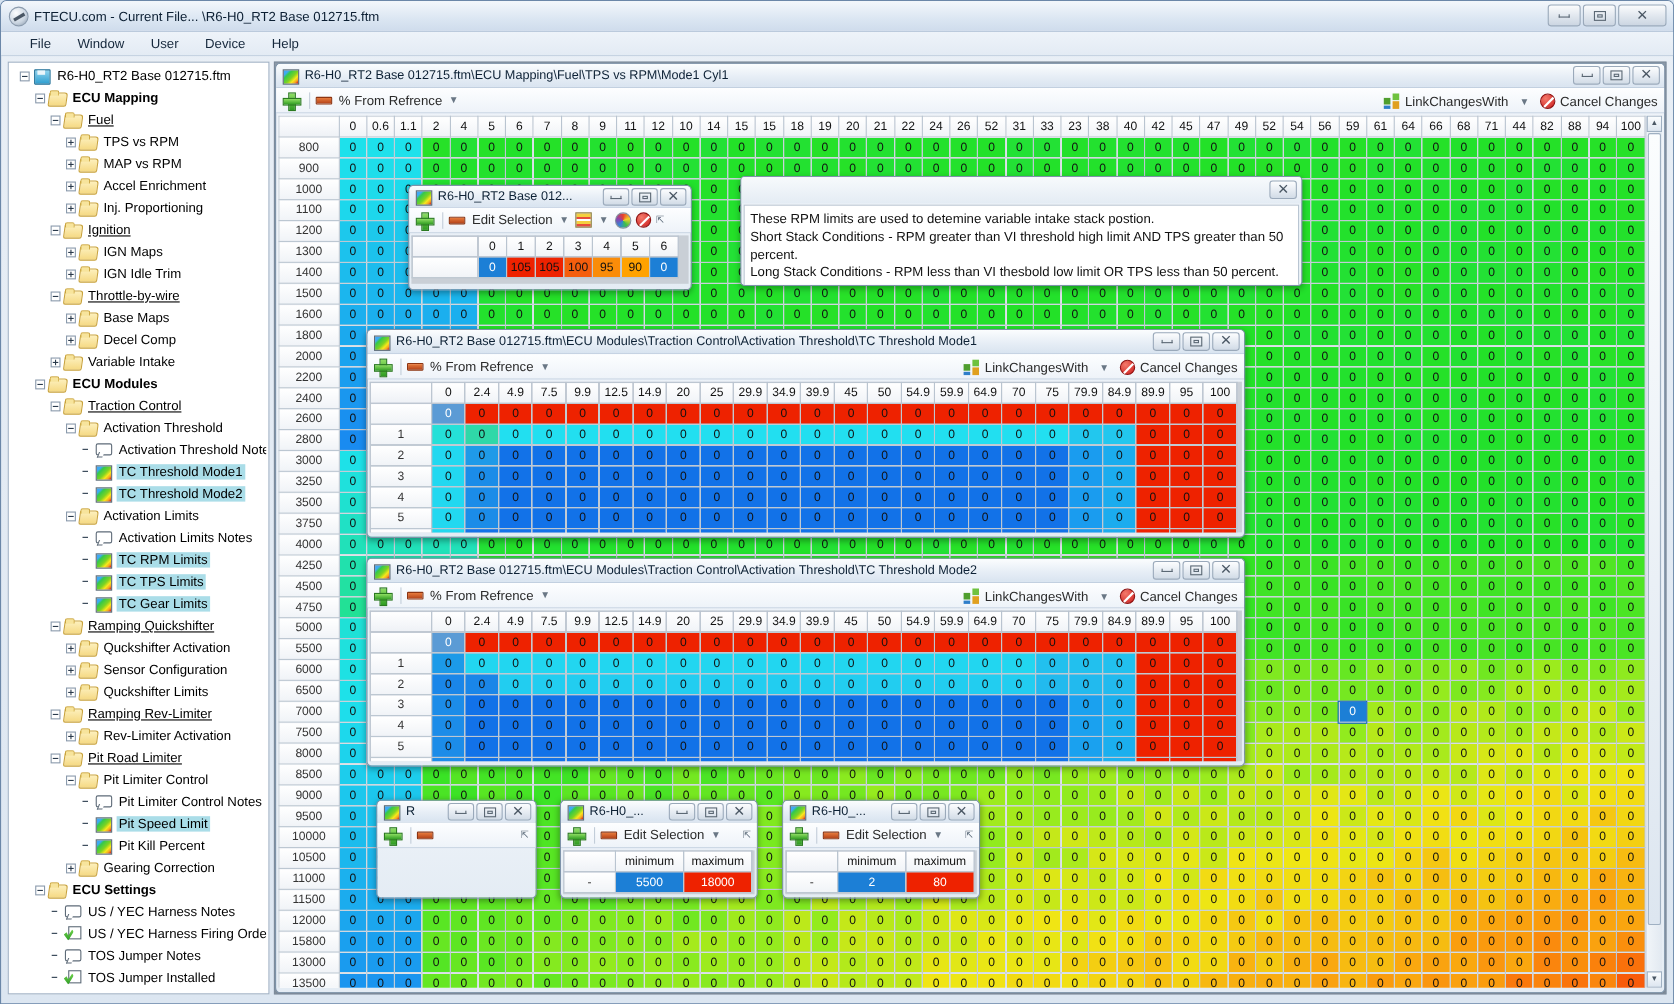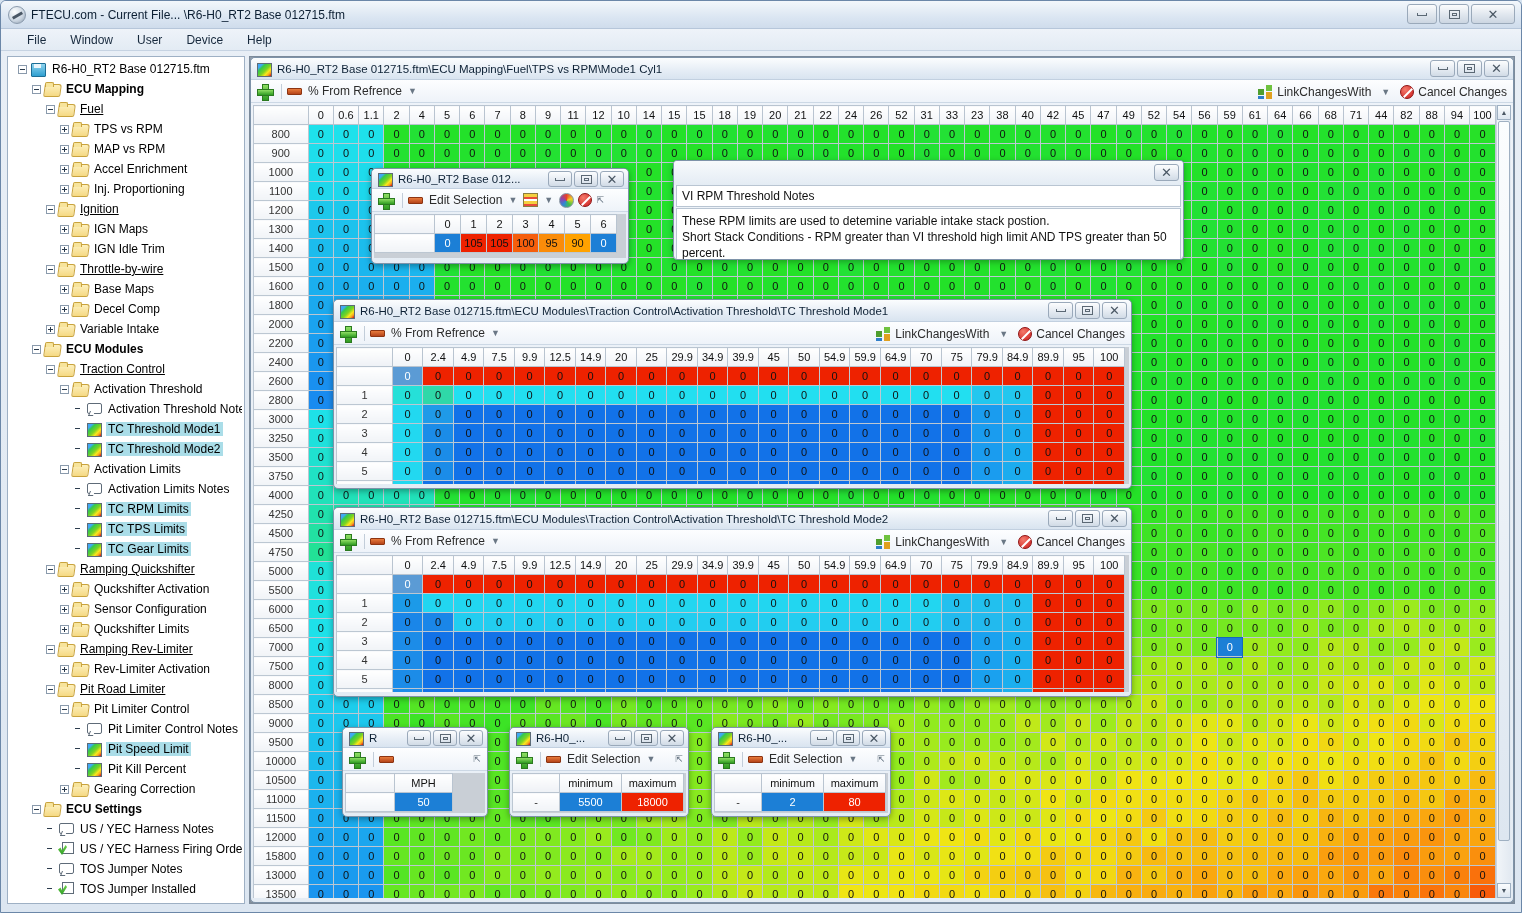--- a/index.html
+++ b/index.html
@@ -2720,21 +2720,20 @@
       </div>
 
       <div class="notes-win" id="win-notes" style="left:423px;top:103px;width:511px;height:100px;">
         <div class="notes-bar">
           <div class="mdi-btns" style="top:3px;">
             <div class="mdi-btn">
                 <span class="g-close">✕</span>
               </div>
           </div>
         </div>
-        <div class="notes-title-box">VI RPM Threshold Notes</div>
         <div class="notes-body">These RPM limits are used to detemine variable intake stack postion.
 Short Stack Conditions - RPM greater than VI threshold high limit AND TPS greater than 50 percent.
 Long Stack Conditions - RPM less than VI thesbold low limit OR TPS less than 50 percent.</div>
       </div>
 
       <div class="mdi" id="win-tc1" style="left:83px;top:242px;width:799px;height:190px;">
         <div class="mdi-title">
           <span class="ico map"></span>
           <span class="mdi-caption">R6-H0_RT2 Base 012715.ftm\ECU Modules\Traction Control\Activation Threshold\TC Threshold Mode1</span>
           <div class="mdi-btns">
@@ -3275,38 +3274,20 @@
               </div>
           </div>
         </div>
         <div class="mdi-toolbar">
           <span class="tb-plus"></span>
           <span class="tb-sep"></span>
           <span class="tb-minus"></span>
           <span class="tb-label"></span>
           <span class="ico-ovf" style="position:absolute;right:5px;">⇱</span>
         </div>
-        <div class="grid-wrap" style="left:2px;top:45px;width:140px;height:40px;background:#c9cfd6;">
-          <div id="pit-grid-host">
-              <table class="grid">
-                <thead>
-                  <tr>
-                    <th class="corner" style="width: 49px;"></th>
-                    <th style="width: 58px;">MPH</th>
-                  </tr>
-                </thead>
-                <tbody>
-                  <tr>
-                    <td class="rowhdr">&nbsp;</td>
-                    <td class="cell" style="background: rgb(28, 127, 214); color: rgb(255, 255, 255);">50</td>
-                  </tr>
-                </tbody>
-              </table>
-            </div>
-        </div>
       </div>
 
       <div class="mdi" id="win-rpmlim" style="left:259px;top:670px;width:180px;height:90px;">
         <div class="mdi-title mini-title">
           <span class="ico map"></span>
           <span class="mdi-caption">R6-H0_...</span>
           <div class="mdi-btns">
             <div class="mdi-btn mini-btn">
                 <span class="g-min"></span>
               </div>

